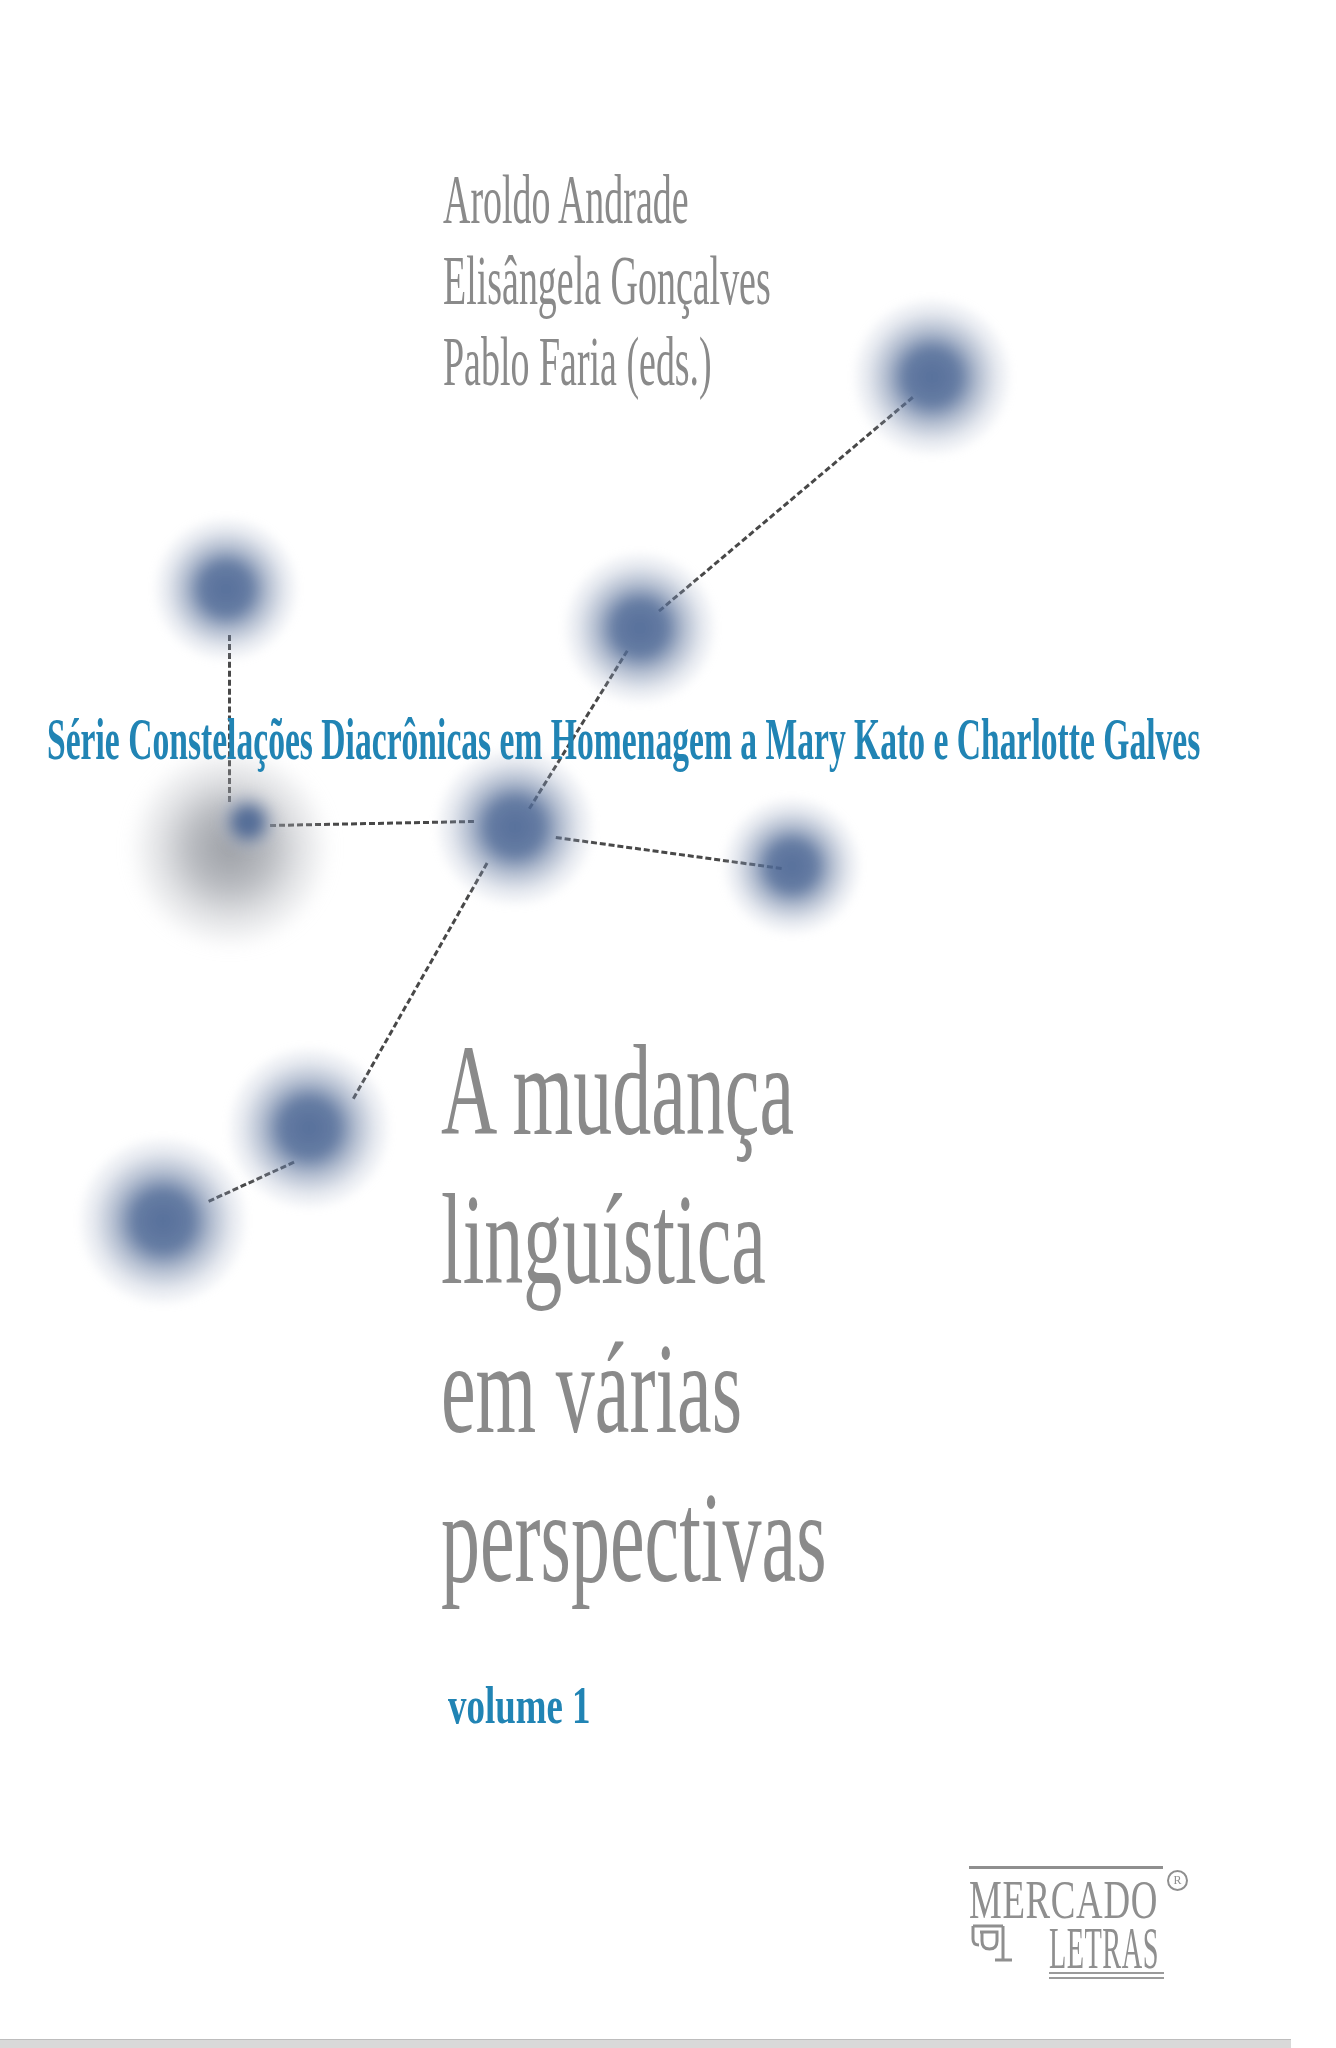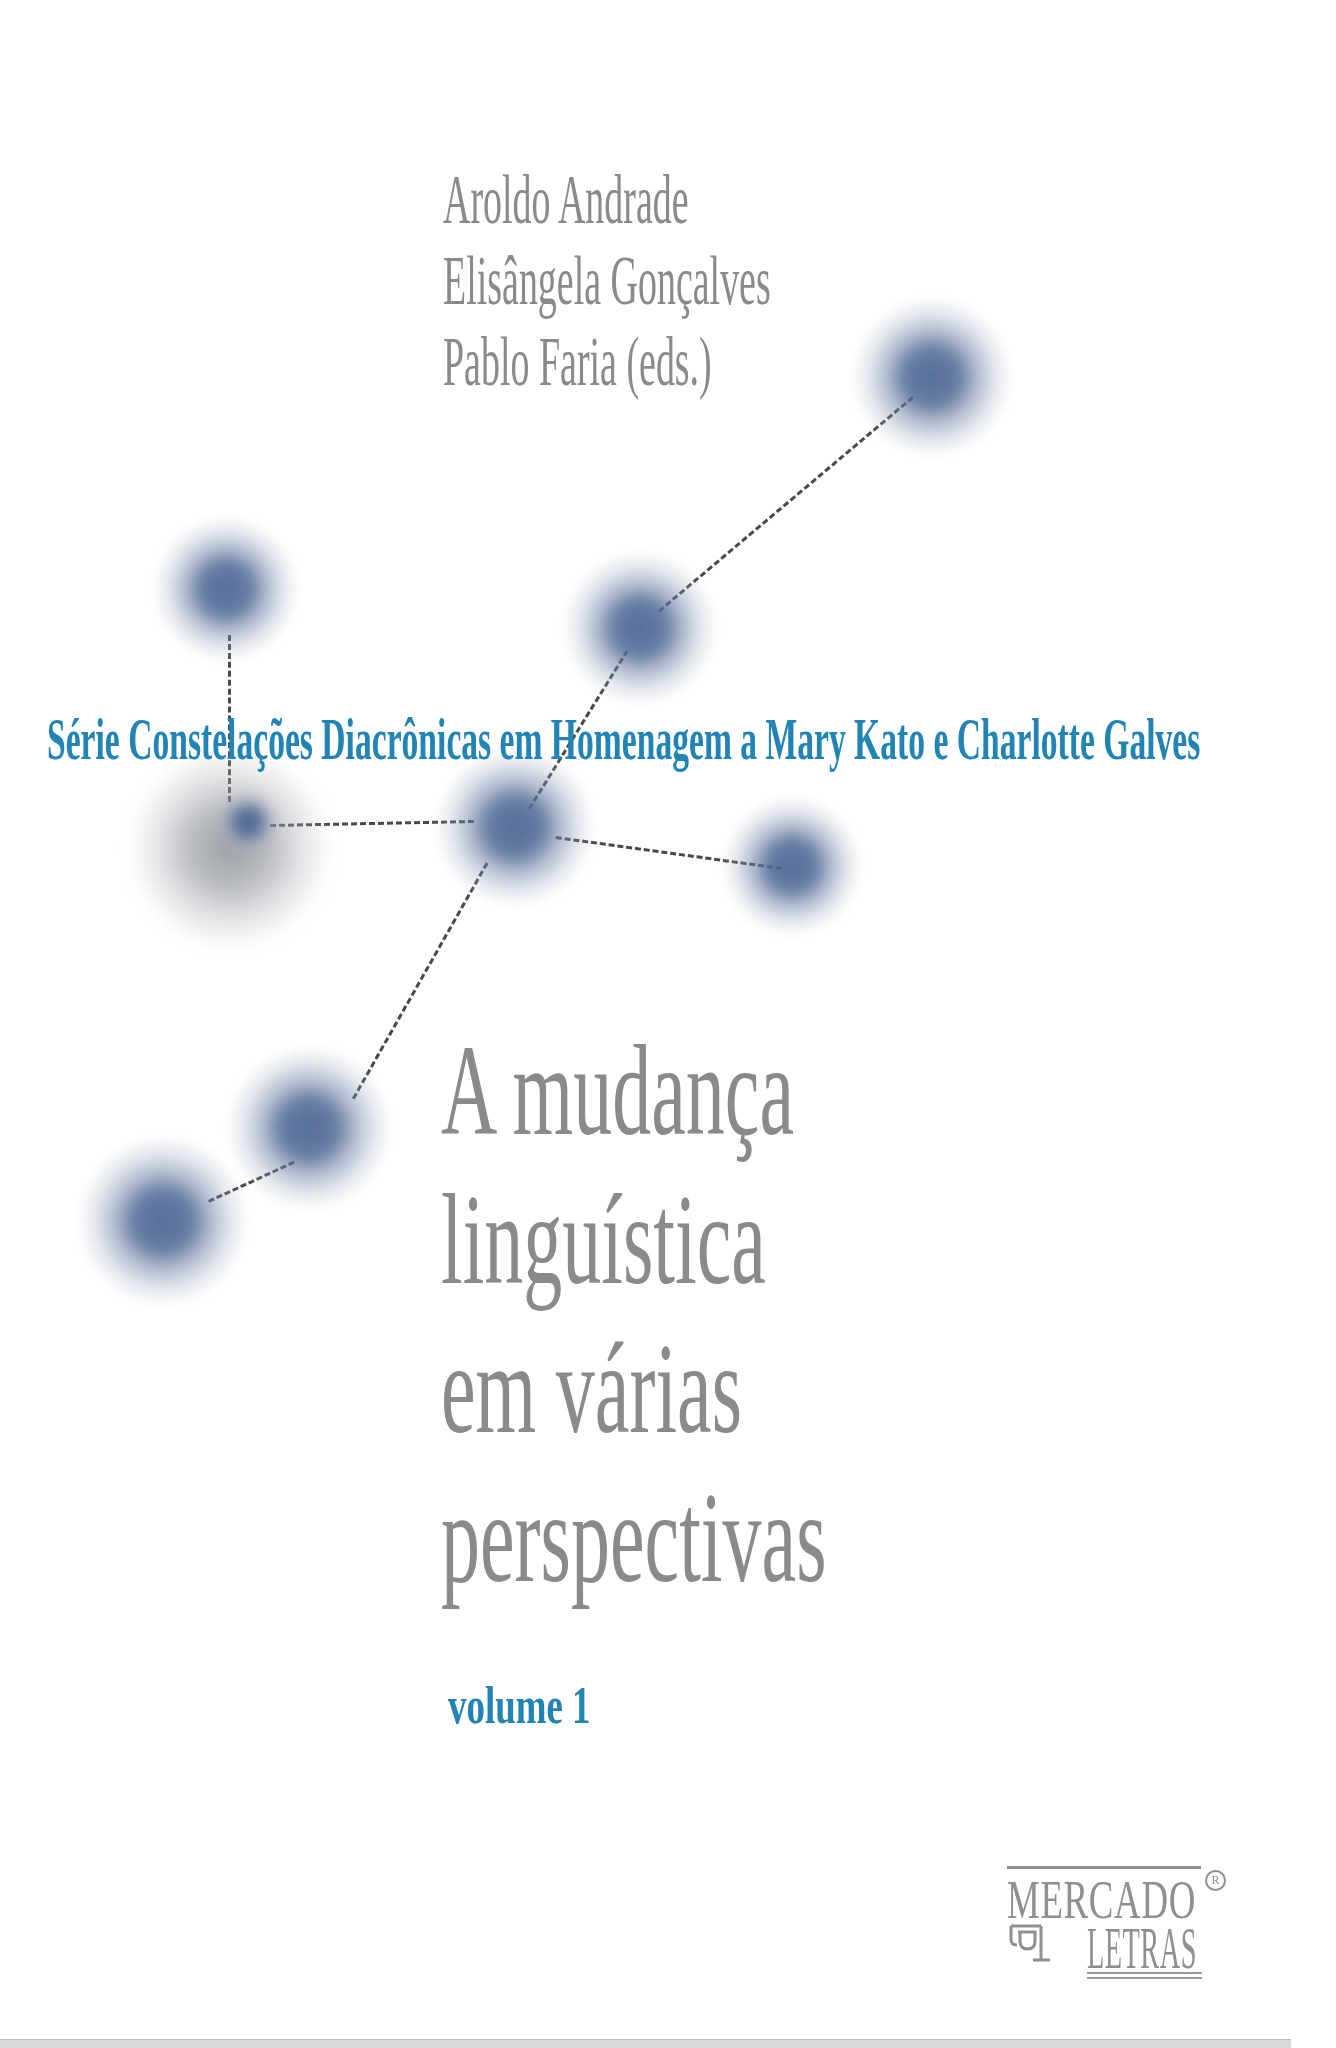--- a/index.html
+++ b/index.html
@@ -52,21 +52,21 @@
     left:441px;top:1016px;
     font-size:130px;line-height:149px;
     color:#8a8a8a;transform:scaleX(0.60);
   }
   .volume{
     left:448px;top:1680px;
     font-size:52px;line-height:52px;font-weight:600;
     color:#2184b4;transform:scaleX(0.71);
   }
   
-  .logo{position:absolute;left:1005px;top:1862px;width:225px;height:122px;z-index:3;color:#8f8f8f;}
+  .logo{position:absolute;left:967px;top:1862px;width:225px;height:122px;z-index:3;color:#8f8f8f;}
   .logo-rule{position:absolute;left:2px;top:4px;width:194px;height:3px;background:#8f8f8f;}
   .logo-word-top{
     position:absolute;left:2px;top:10px;
     font-size:55px;line-height:55px;letter-spacing:1px;
     transform:scaleX(0.67);transform-origin:0 0;white-space:nowrap;
   }
   .logo-reg{
     position:absolute;left:200px;top:8px;
     width:17px;height:17px;border:2px solid #8f8f8f;border-radius:50%;
     font-size:12px;line-height:17px;text-align:center;

